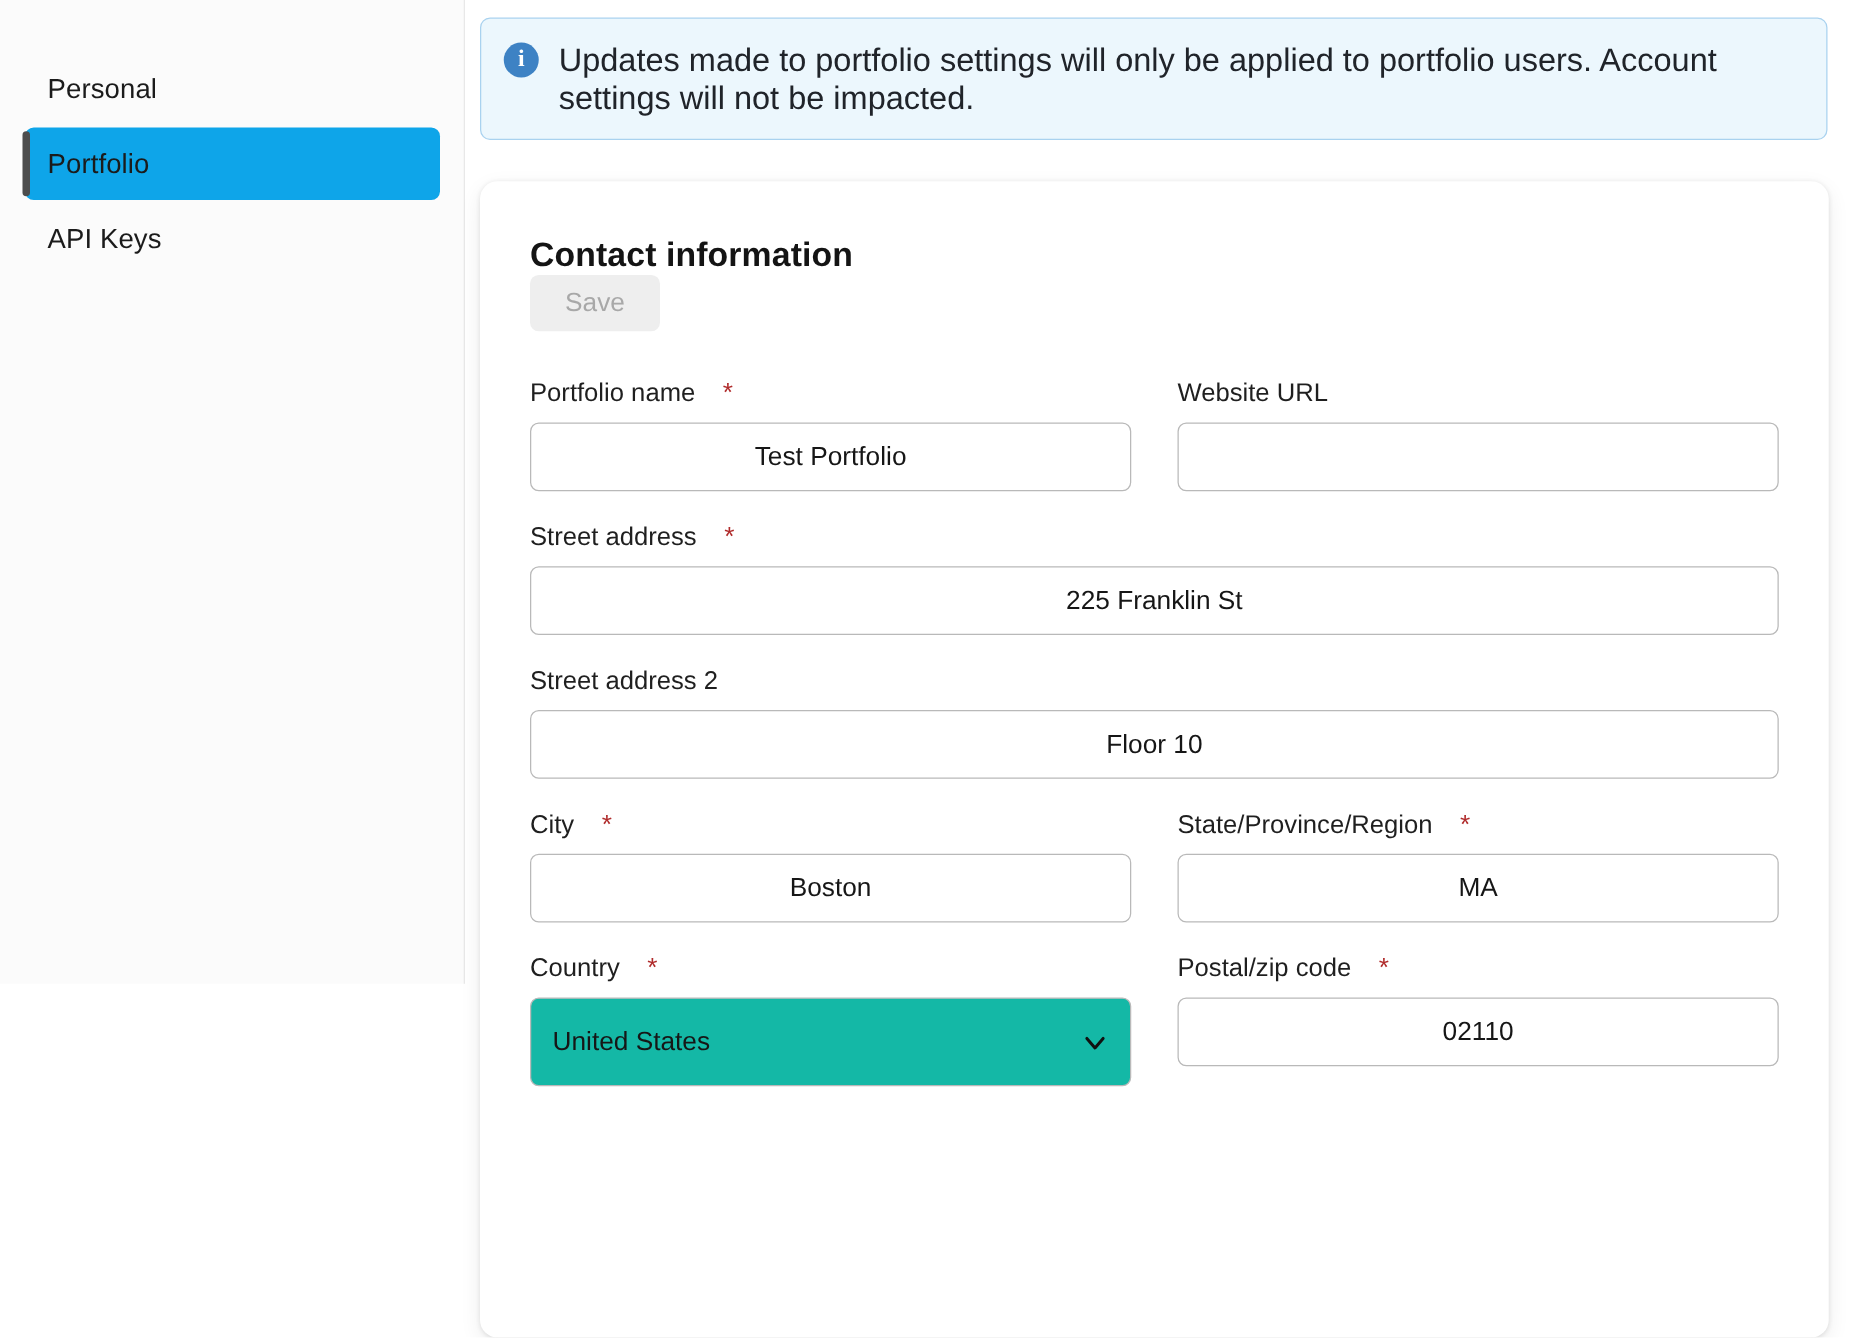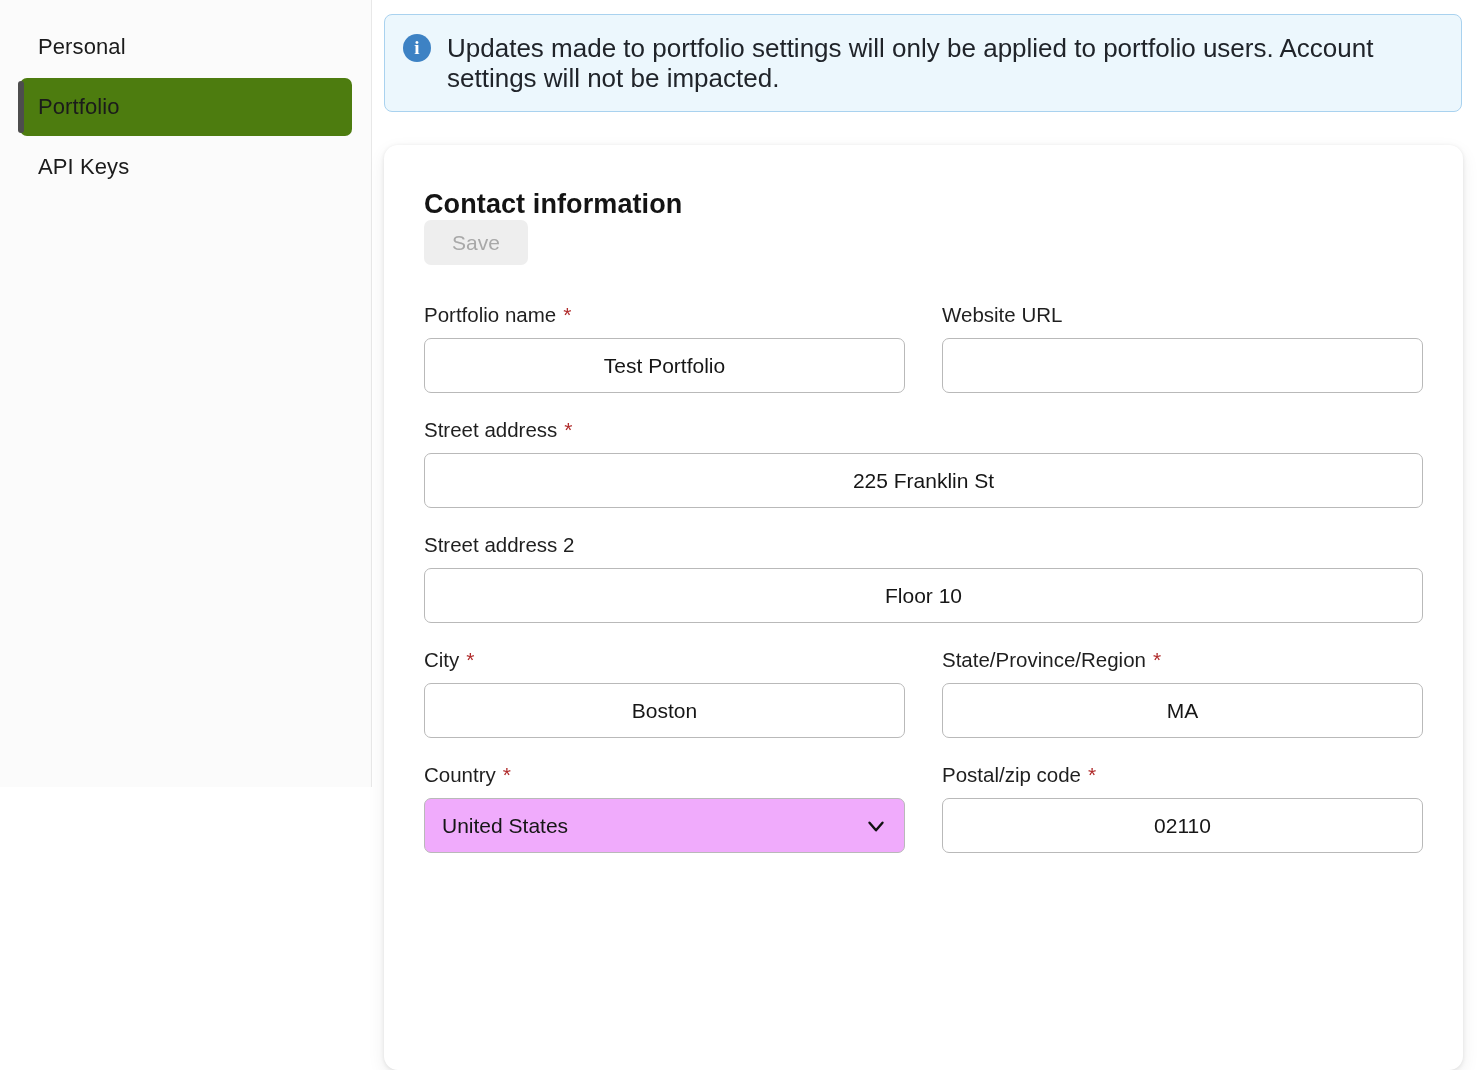--- a/index.html
+++ b/index.html
@@ -20,21 +20,21 @@
     display: flex;
     background: #ffffff;
   }
 
   
   .sidebar {
     width: 372px;
     min-width: 372px;
     height: 787px;
     background: #fbfbfb;
-    padding-top: 18px;
+    padding-top: 42px;
     position: relative;
   }
   .sidebar::after {
     content: "";
     position: absolute;
     top: 0; right: 0;
     width: 1px; height: 100%;
     background: #e8e8e8;
   }
   .nav-list {
@@ -51,21 +51,21 @@
     border-radius: 7px;
     cursor: pointer;
     margin-bottom: 2px;
   }
   .nav-item .nav-label {
     font-size: 22px;
     color: #1b1b1b;
     letter-spacing: 0.1px;
   }
   .nav-item.active {
-    background: #4d7c0f;
+    background: #0ea5e9;
   }
   .nav-item.active .accent-bar {
     position: absolute;
     left: -2px;
     top: 3px;
     bottom: 3px;
     width: 6px;
     border-radius: 4px;
     background: #4d4d4d;
   }
@@ -164,21 +164,21 @@
   .field { display: flex; flex-direction: column; }
   .field.half { width: 484px; }
   .field.full { width: 100%; }
 
   .field-label {
     font-size: 20.5px;
     color: #1f1f1f;
     margin-bottom: 11px;
     display: flex;
     align-items: baseline;
-    gap: 7px;
+    gap: 22px;
   }
   .req-star {
     color: #b02b2b;
     font-size: 21px;
     line-height: 1;
   }
 
   .text-input {
     height: 55px;
     border: 1px solid #b9b9b9;
@@ -192,24 +192,24 @@
     outline: none;
     text-align: center;
   }
   .text-input::placeholder { color: #9b9b9b; }
 
   .select-wrap {
     position: relative;
     width: 100%;
   }
   .select-input {
-    height: 55px;
+    height: 71px;
     border: 1px solid #b9b9b9;
     border-radius: 7px;
-    background: #f0abfc;
+    background: #14b8a6;
     font-size: 21px;
     color: #161616;
     padding: 0 46px 0 17px;
     width: 100%;
     display: flex;
     align-items: center;
     cursor: pointer;
   }
   .chevron {
     position: absolute;

